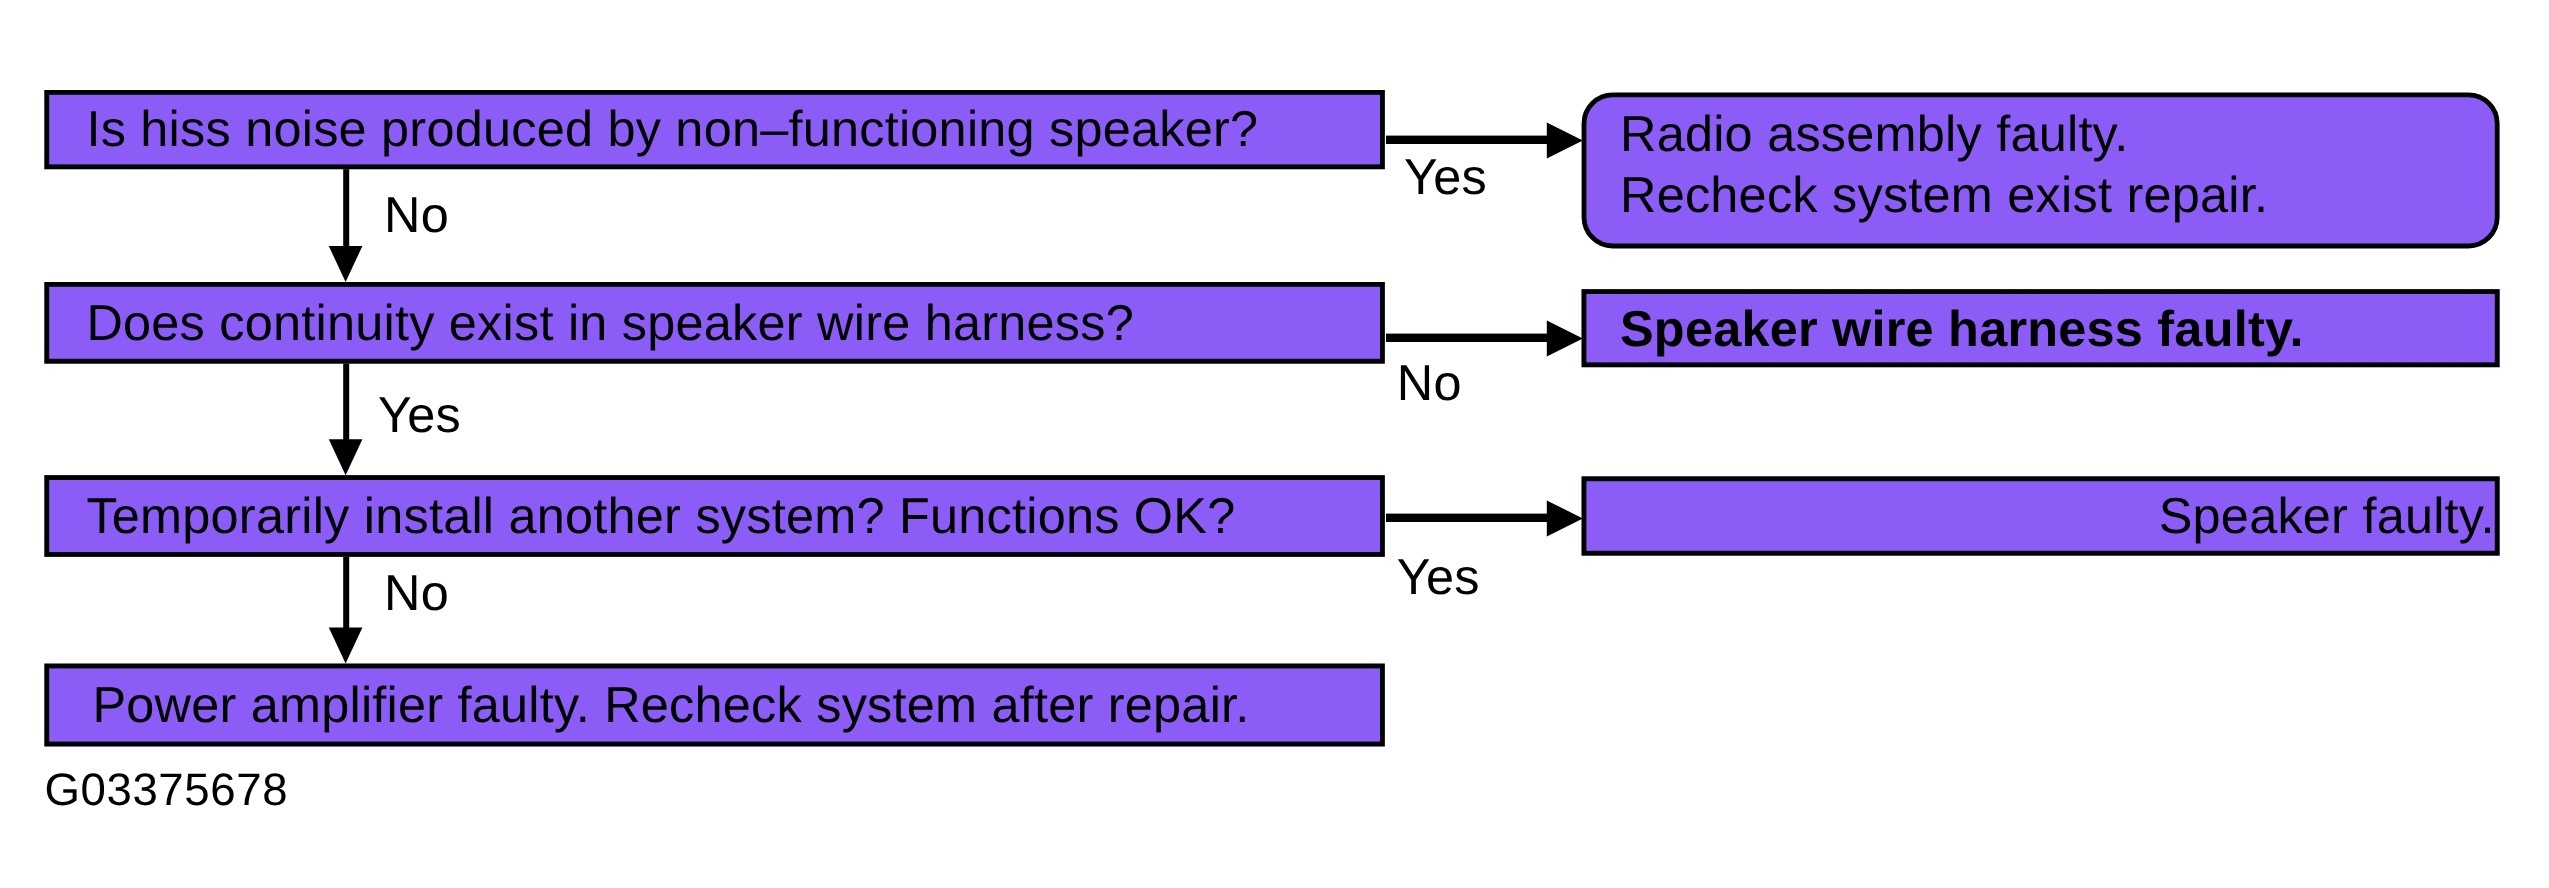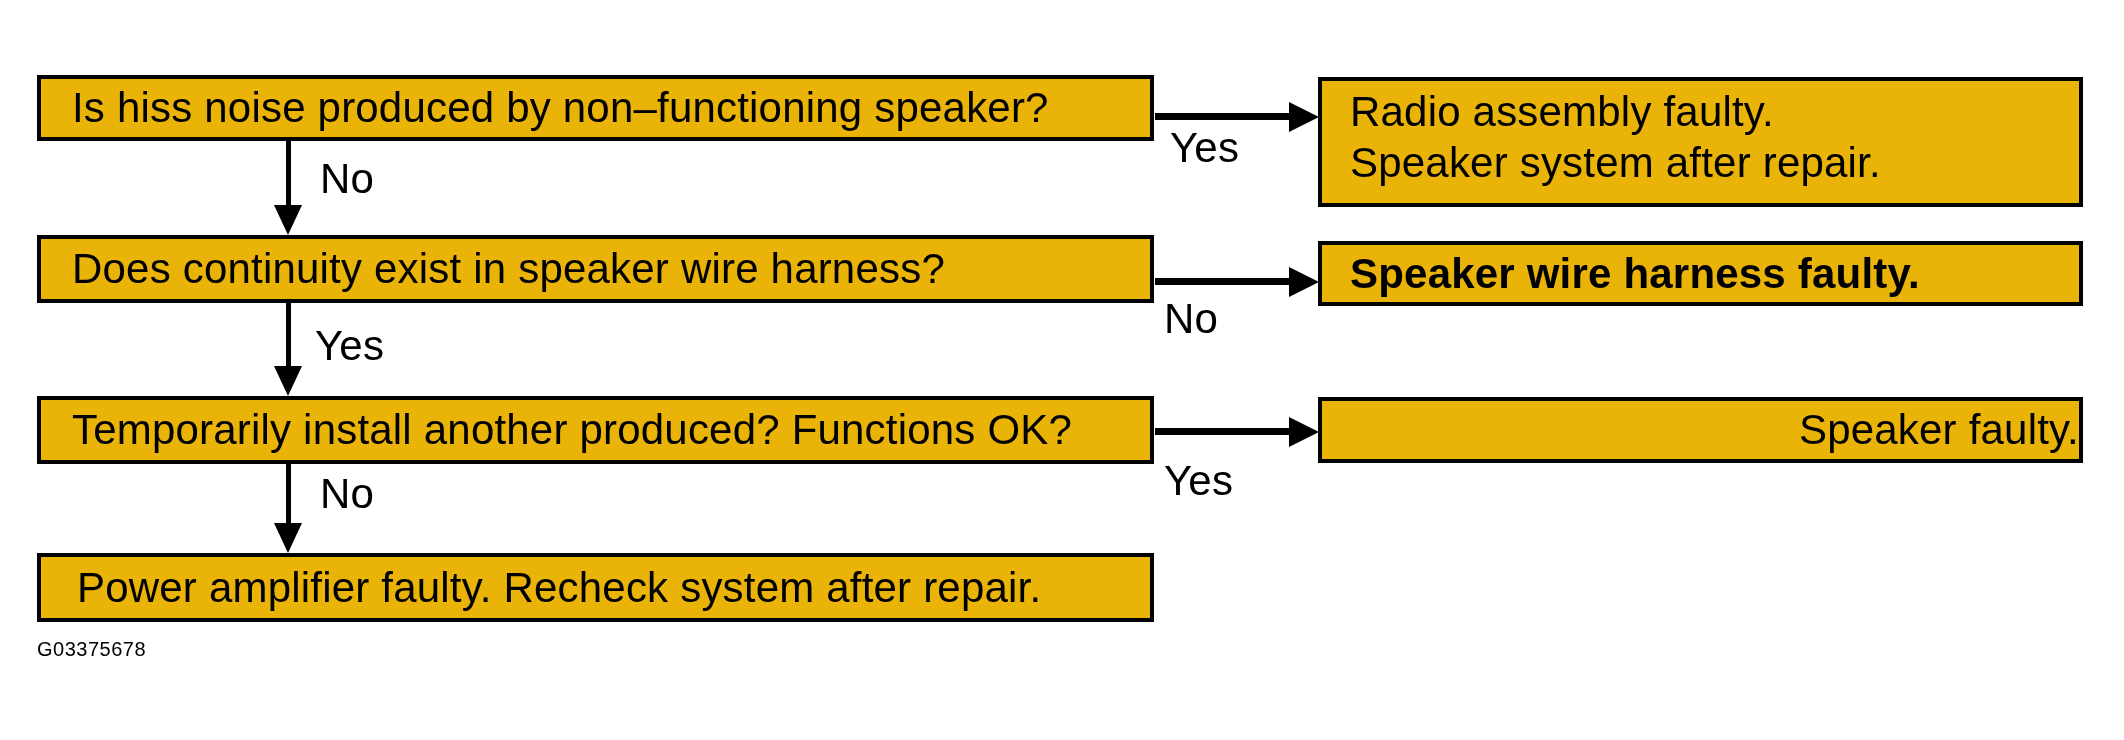--- a/index.html
+++ b/index.html
@@ -14,41 +14,41 @@
     background: #ffffff;
     font-family: "Liberation Sans", sans-serif;
     color: #000000;
     overflow: hidden;
   }
   
   .box {
     position: absolute;
     box-sizing: border-box;
     border: 4px solid #000000;
-    background: #eab308;
+    background: #8b5cf6;
     font-size: 42px;
     letter-spacing: 0.2px;
   }
   .qbox {
     left: 37px;
     width: 1117px;
     display: flex;
     align-items: center;
     padding-left: 31px;
   }
   #q1 { top: 75px;  height: 66px; }
   #q2 { top: 235px; height: 68px; }
   #q3 { top: 396px; height: 68px; }
   #q4 { top: 553px; height: 69px; padding-left: 36px; }
   .rbox {
     left: 1318px;
     width: 765px;
     padding-left: 28px;
   }
-  #r1 { top: 77px;  height: 130px; padding-top: 5px; line-height: 51px; }
+  #r1 { top: 77px;  height: 130px; padding-top: 5px; line-height: 51px; border-radius: 26px; }
   #r2 { top: 241px; height: 65px; display: flex; align-items: center; font-weight: bold; }
   #r3 { top: 397px; height: 66px; display: flex; align-items: center; justify-content: flex-end; }
   
   .vshaft {
     position: absolute;
     left: 286px;
     width: 5px;
     background: #000000;
   }
   #vs1 { top: 141px; height: 66px; }
@@ -98,45 +98,45 @@
   #lbl-d2 { left: 315px;  top: 325px; }
   #lbl-d3 { left: 320px;  top: 473px; }
   #lbl-r1 { left: 1170px; top: 127px; }
   #lbl-r2 { left: 1164px; top: 298px; }
   #lbl-r3 { left: 1164px; top: 460px; }
   
   #figcode {
     position: absolute;
     left: 37px;
     top: 638px;
-    font-size: 20px;
+    font-size: 38px;
     letter-spacing: 0.5px;
   }
 </style>
 </head>
 <body>
 
 <div class="canvas">
 
   <div class="box qbox" id="q1">
     <span>Is hiss noise produced by non–functioning speaker?</span>
   </div>
   <div class="box qbox" id="q2">
     <span>Does continuity exist in speaker wire harness?</span>
   </div>
   <div class="box qbox" id="q3">
-    <span>Temporarily install another produced? Functions OK?</span>
+    <span>Temporarily install another system? Functions OK?</span>
   </div>
   <div class="box qbox" id="q4">
     <span>Power amplifier faulty. Recheck system after repair.</span>
   </div>
 
   <div class="box rbox" id="r1">
     <div>Radio assembly faulty.</div>
-    <div>Speaker system after repair.</div>
+    <div>Recheck system exist repair.</div>
   </div>
   <div class="box rbox" id="r2">
     <span>Speaker wire harness faulty.</span>
   </div>
   <div class="box rbox" id="r3">
     <span>Speaker faulty.</span>
   </div>
 
   <div class="vshaft" id="vs1"></div>
   <div class="vhead" id="vh1"></div>

